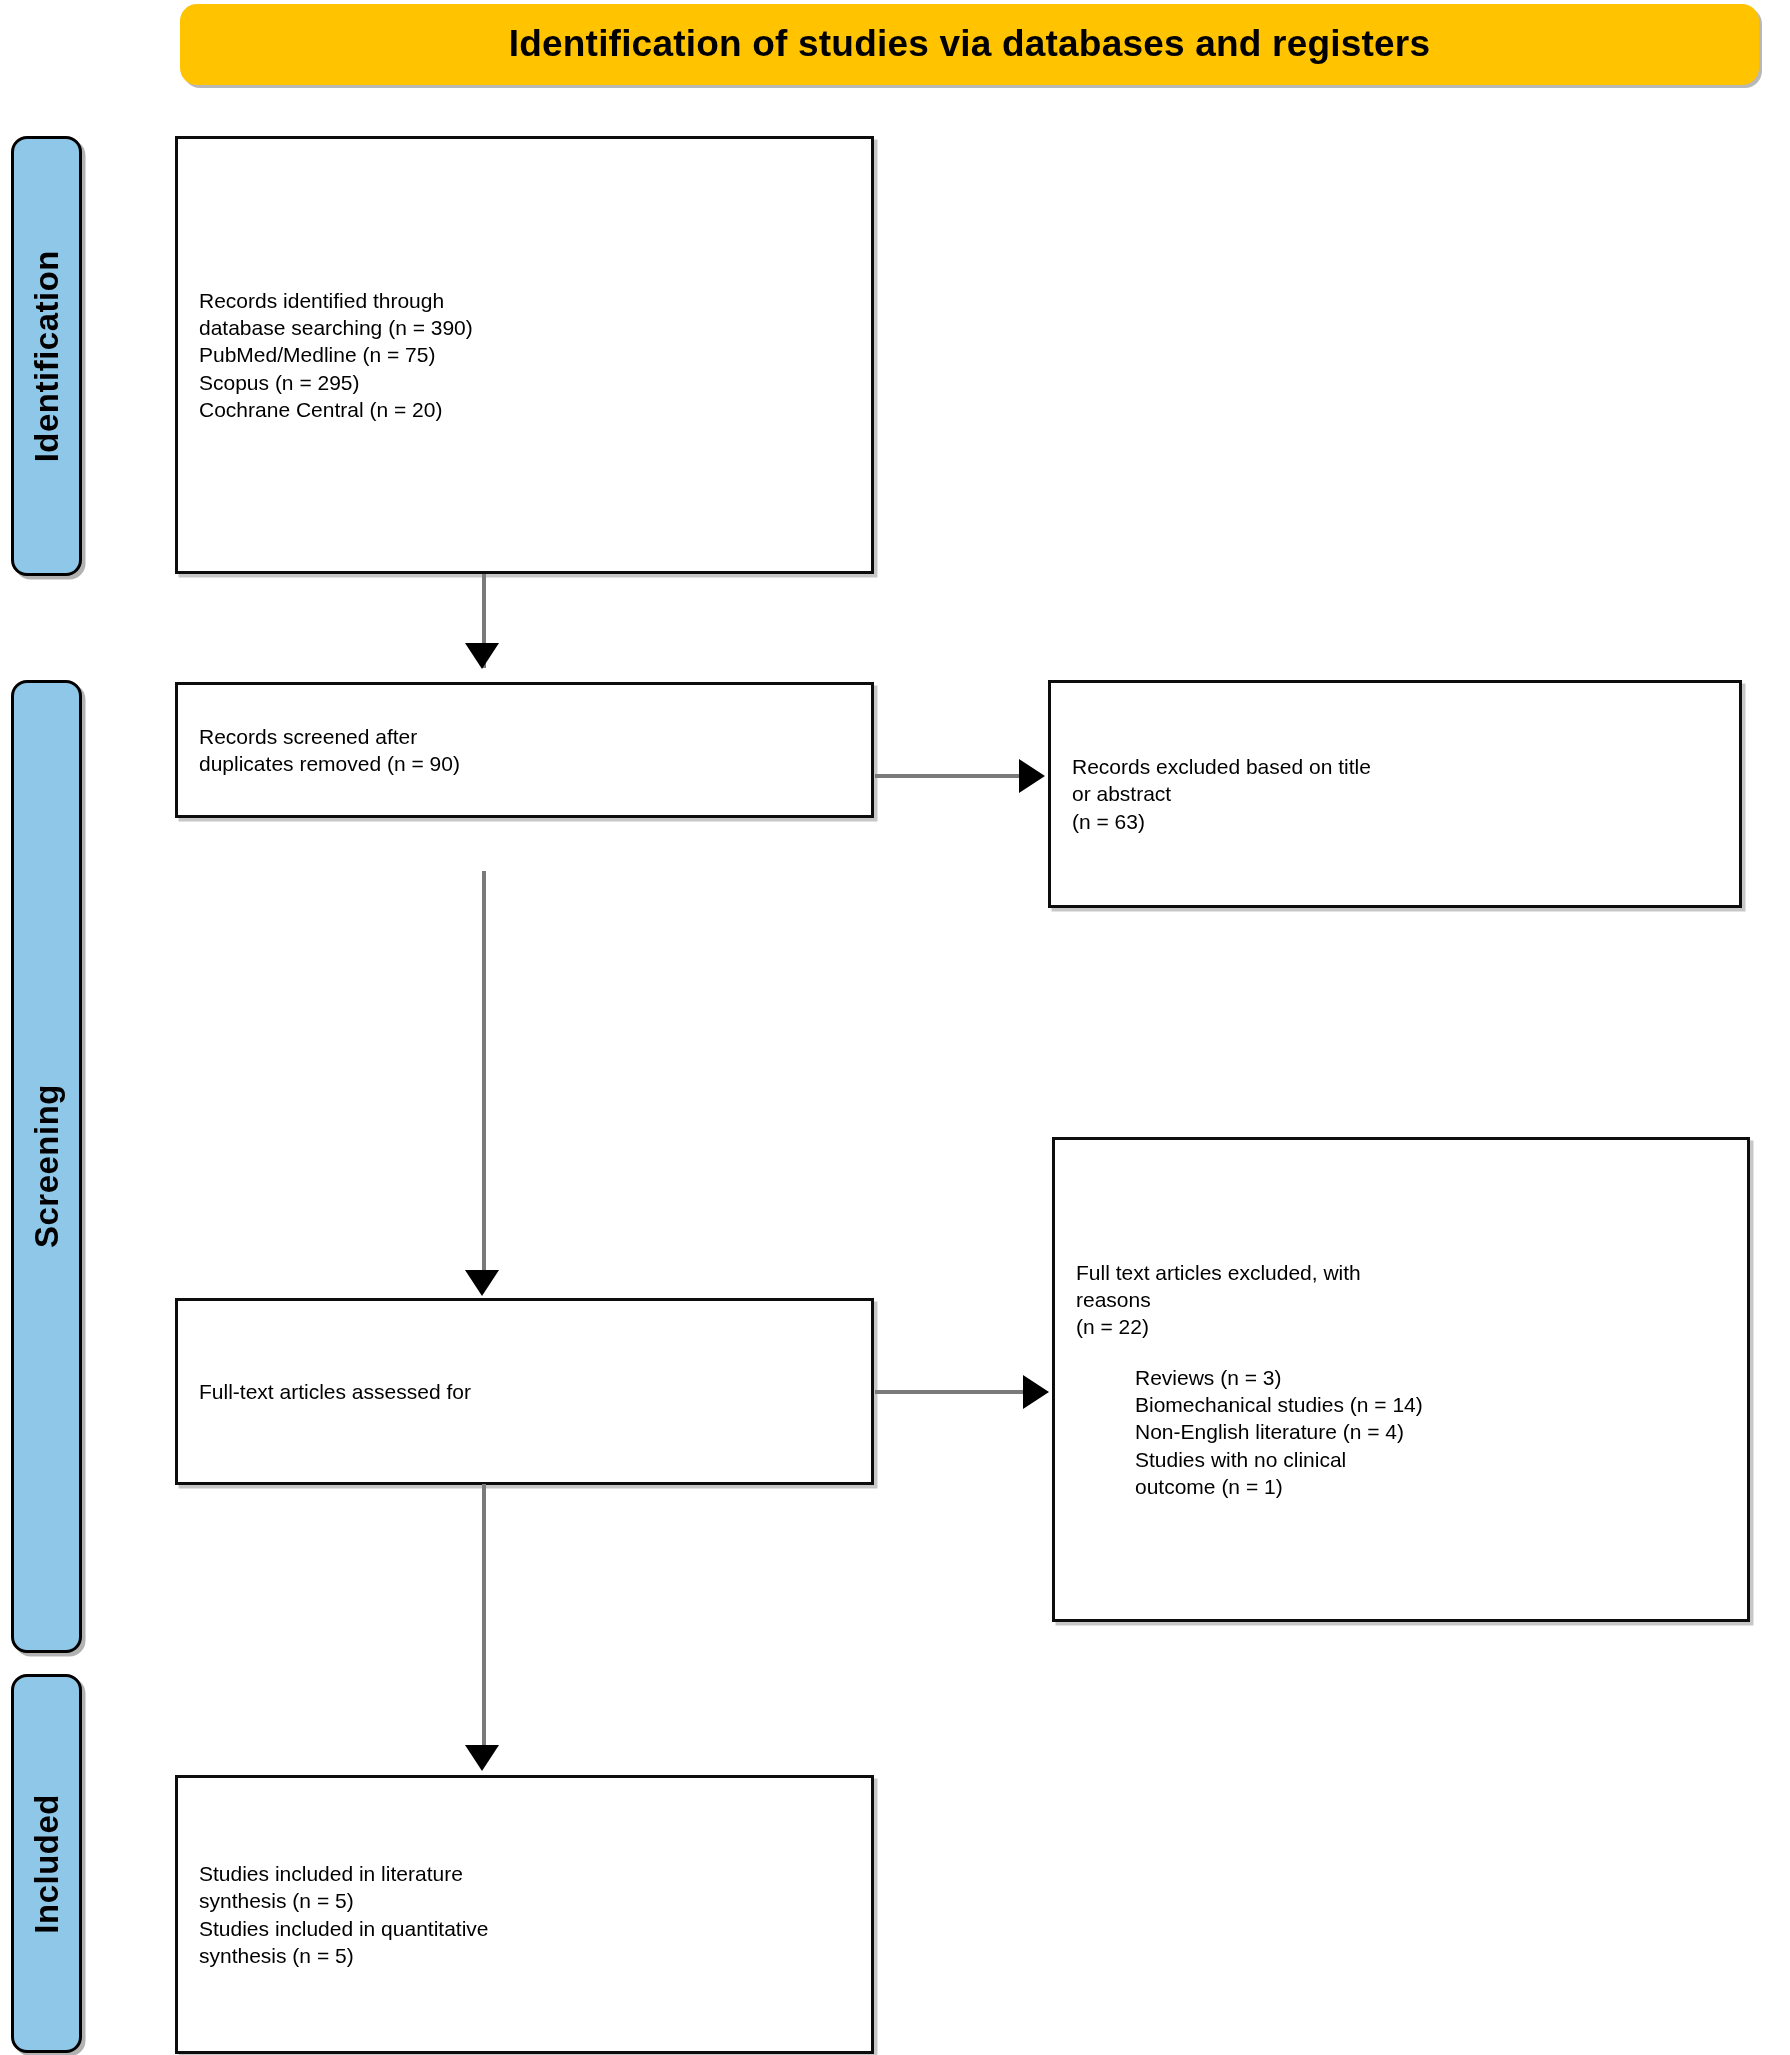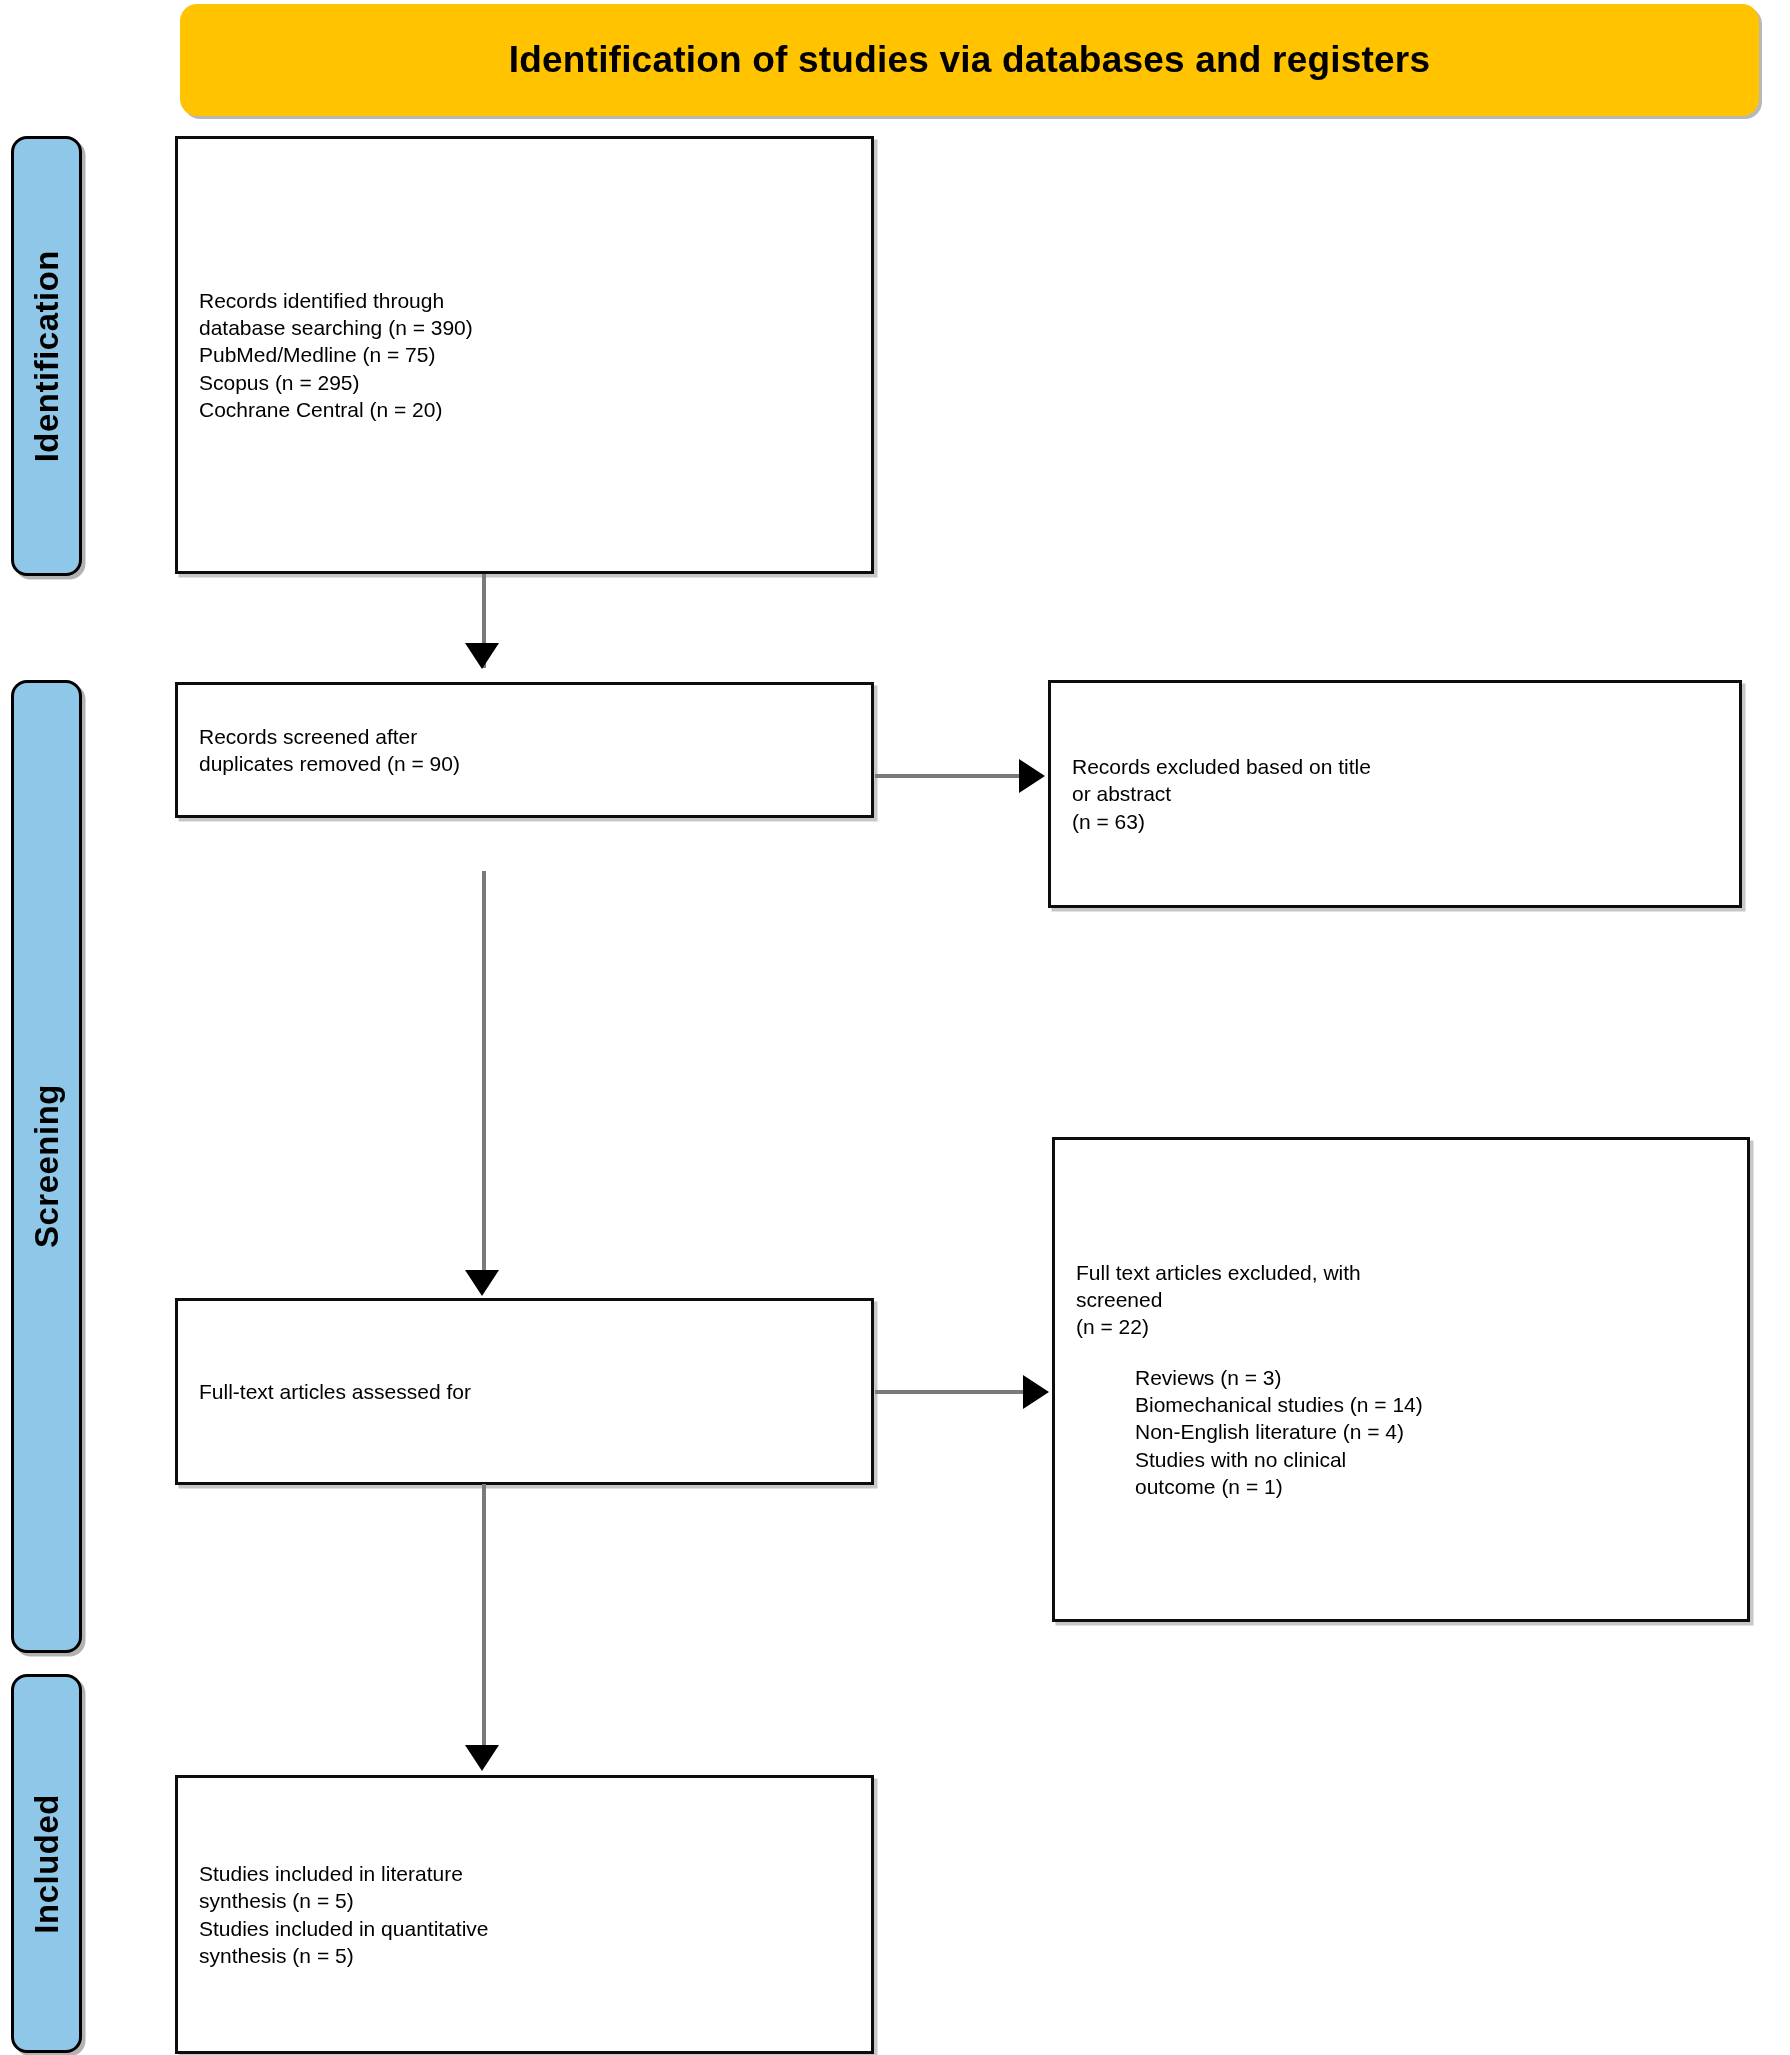--- a/index.html
+++ b/index.html
@@ -17,21 +17,21 @@
     background: #ffffff;
     overflow: hidden;
   }
 
   
   .banner {
     position: absolute;
     left: 180px;
     top: 4px;
     width: 1579px;
-    height: 112px;
+    height: 81px;
     background: #FFC300;
     border-radius: 17px;
     box-shadow: 3px 3px 0 rgba(0,0,0,0.28);
     display: flex;
     align-items: center;
     justify-content: center;
   }
   .banner-text {
     font-size: 37px;
     font-weight: bold;
@@ -186,21 +186,21 @@
 
   <div class="nodebox" id="box-fulltext">
     <div class="body">
       <p>Full-text articles assessed for</p>
     </div>
   </div>
 
   <div class="nodebox" id="box-excluded-ft">
     <div class="body">
       <p>Full text articles excluded, with</p>
-      <p>screened</p>
+      <p>reasons</p>
       <p>(n = 22)</p>
       <p class="indent gap-before">Reviews (n = 3)</p>
       <p class="indent">Biomechanical studies (n = 14)</p>
       <p class="indent">Non-English literature (n = 4)</p>
       <p class="indent">Studies with no clinical</p>
       <p class="indent">outcome (n = 1)</p>
     </div>
   </div>
 
   <div class="nodebox" id="box-included">

